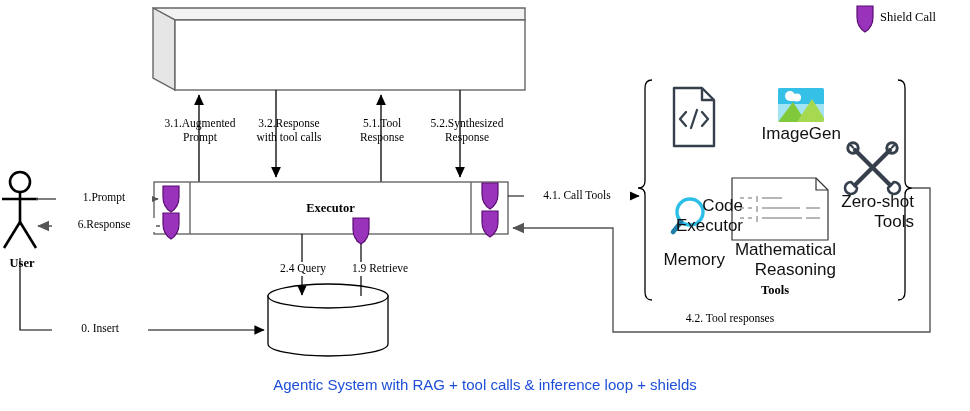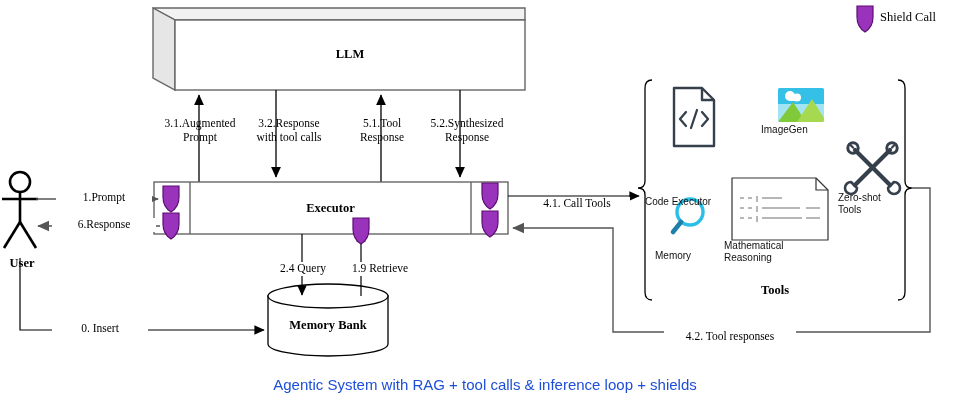--- a/index.html
+++ b/index.html
@@ -35,22 +35,22 @@
   .lbl-bold { font-weight: bold; }
   .caption {
     position: absolute;
     left: 0; top: 376px; width: 970px;
     text-align: center;
     font-size: 15px;
     color: #1d4ed8;
   }
   .tool-cap {
     position: absolute;
-    text-align: left;
-    font-size: 10px;
+    text-align: right;
+    font-size: 17px;
     color: #111111;
     line-height: 1.15;
     white-space: pre-line;
   }
 </style>
 </head>
 <body>
 
 <div id="stage">
 
@@ -195,25 +195,23 @@
         <line x1="806" y1="218" x2="820" y2="218"></line>
       </g>
     </g>
 
     <g fill="none" stroke-linecap="round">
       <circle cx="690" cy="212" r="13" stroke="#2bbfe8" stroke-width="3.4"></circle>
       <line x1="681" y1="222" x2="673" y2="232" stroke="#1f7fa8" stroke-width="4.6"></line>
     </g>
   </svg>
 
-  <div class="lbl lbl-md lbl-bold" style="left:175px; top:47px; width:350px;">LLM</div>
 
   <div class="lbl lbl-md lbl-bold" style="left:190px; top:201px; width:281px;">Executor</div>
 
-  <div class="lbl lbl-md lbl-bold" style="left:268px; top:318px; width:120px;">Memory Bank</div>
 
   <div class="lbl lbl-md lbl-bold" style="left:0px; top:256px; width:44px;">User</div>
 
   <div class="lbl lbl-md lbl-bold" style="left:715px; top:283px; width:120px;">Tools</div>
 
   <div class="lbl lbl-sm" style="left:140px; top:117px; width:120px;">3.1.Augmented
 Prompt</div>
 
   <div class="lbl lbl-sm" style="left:233px; top:117px; width:112px;">3.2.Response
 with tool calls</div>
@@ -225,23 +223,23 @@
 Response</div>
 
   <div class="lbl lbl-sm" style="left:56px; top:191px; width:96px; background:#ffffff;">1.Prompt</div>
 
   <div class="lbl lbl-sm" style="left:52px; top:218px; width:104px; background:#ffffff;">6.Response</div>
 
   <div class="lbl lbl-sm" style="left:265px; top:262px; width:76px; background:#ffffff;">2.4 Query</div>
 
   <div class="lbl lbl-sm" style="left:334px; top:262px; width:92px; background:#ffffff;">1.9 Retrieve</div>
 
-  <div class="lbl lbl-sm" style="left:524px; top:189px; width:106px; background:#ffffff;margin-top:8px;">4.1. Call Tools</div>
-
-  <div class="lbl lbl-sm" style="left:664px; top:330px; width:132px; background:#ffffff;">4.2. Tool responses</div>
+  <div class="lbl lbl-sm" style="left:524px; top:189px; width:106px; background:#ffffff;">4.1. Call Tools</div>
+
+  <div class="lbl lbl-sm" style="left:664px; top:312px; width:132px; background:#ffffff;">4.2. Tool responses</div>
 
   <div class="lbl lbl-sm" style="left:52px; top:322px; width:96px; background:#ffffff;">0. Insert</div>
 
   <div class="tool-cap" style="left:645px; top:148px; width:98px;margin-top:48px;">Code Executor</div>
 
   <div class="tool-cap" style="left:761px; top:124px; width:80px;">ImageGen</div>
 
   <div class="tool-cap" style="left:838px; top:192px; width:76px;">Zero-shot
 Tools</div>
 

